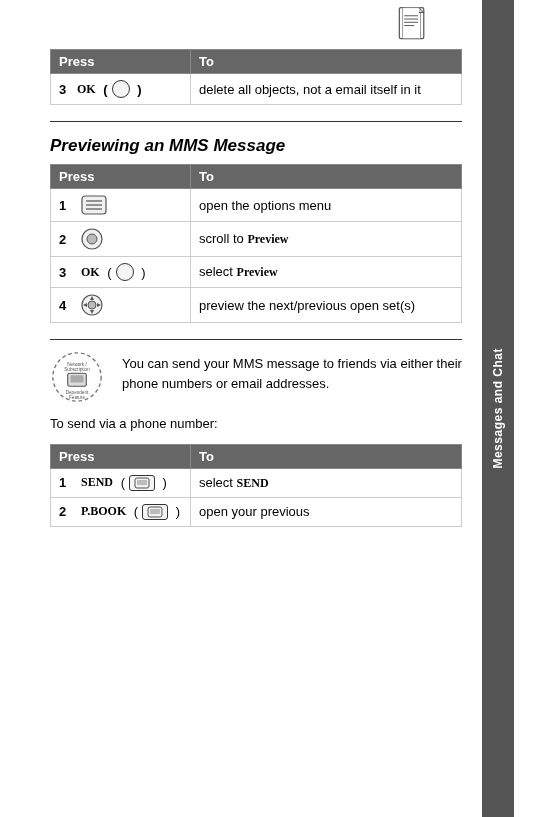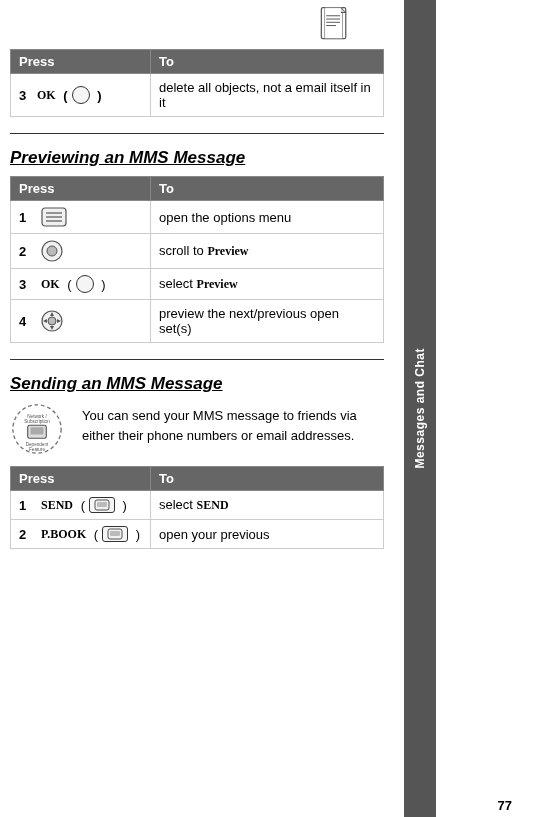--- a/index.html
+++ b/index.html
@@ -8,22 +8,23 @@
       font-size: 13px;
       background: #fff;
       width: 552px;
       min-height: 817px;
       position: relative;
       overflow: hidden;
     }
 
     .page-wrapper {
       display: flex;
-      width: 436px;
+      width: 474px;
       min-height: 817px;
+      margin-left: 40px;
     }
 
     .main-content {
       flex: 1;
       padding: 0 10px 10px 10px;
       padding-right: 20px;
     }
 
     
     .side-tab {
@@ -69,21 +70,20 @@
       width: 140px;
       font-weight: bold;
     }
 
     
     .section-heading {
       font-size: 17px;
       font-style: italic;
       font-weight: bold;
       margin: 14px 0 8px 0;
-      text-decoration: underline;
     }
 
     
     .body-text {
       font-size: 13px;
       margin-bottom: 10px;
       line-height: 1.5;
     }
 
     
@@ -324,41 +324,41 @@
               </svg>
             </div>
           </td>
           <td>preview the next/previous open set(s)</td>
         </tr>
       </tbody>
     </table>
 
     <hr class="divider">
 
-    <div class="section-heading">Sending an MMS Message</div>
 
     <div class="network-icon-wrap">
       <div class="network-badge">
         <svg width="56" height="56" viewBox="0 0 56 56">
 
           <circle cx="28" cy="28" r="26" fill="none" stroke="#777" stroke-width="1.5" stroke-dasharray="4,3"></circle>
 
           <text x="28" y="16" text-anchor="middle" font-size="5" fill="#555" font-family="Arial">Network /</text>
           <text x="28" y="22" text-anchor="middle" font-size="5" fill="#555" font-family="Arial">Subscription</text>
 
           <rect x="18" y="24" width="20" height="14" rx="2" fill="#ddd" stroke="#555" stroke-width="1.2"></rect>
           <rect x="21" y="26" width="14" height="8" rx="1" fill="#aaa"></rect>
 
           <text x="28" y="46" text-anchor="middle" font-size="5" fill="#555" font-family="Arial">Dependent</text>
           <text x="28" y="52" text-anchor="middle" font-size="5" fill="#555" font-family="Arial">Feature</text>
         </svg>
       </div>
       <p class="body-text" style="margin-top:4px;">You can send your MMS message to friends via either their phone numbers or email addresses.</p>
     </div>
 
+    <p class="body-text">To send via a phone number:</p>
 
     <table class="press-table">
       <thead>
         <tr>
           <th>Press</th>
           <th>To</th>
         </tr>
       </thead>
       <tbody>
 

